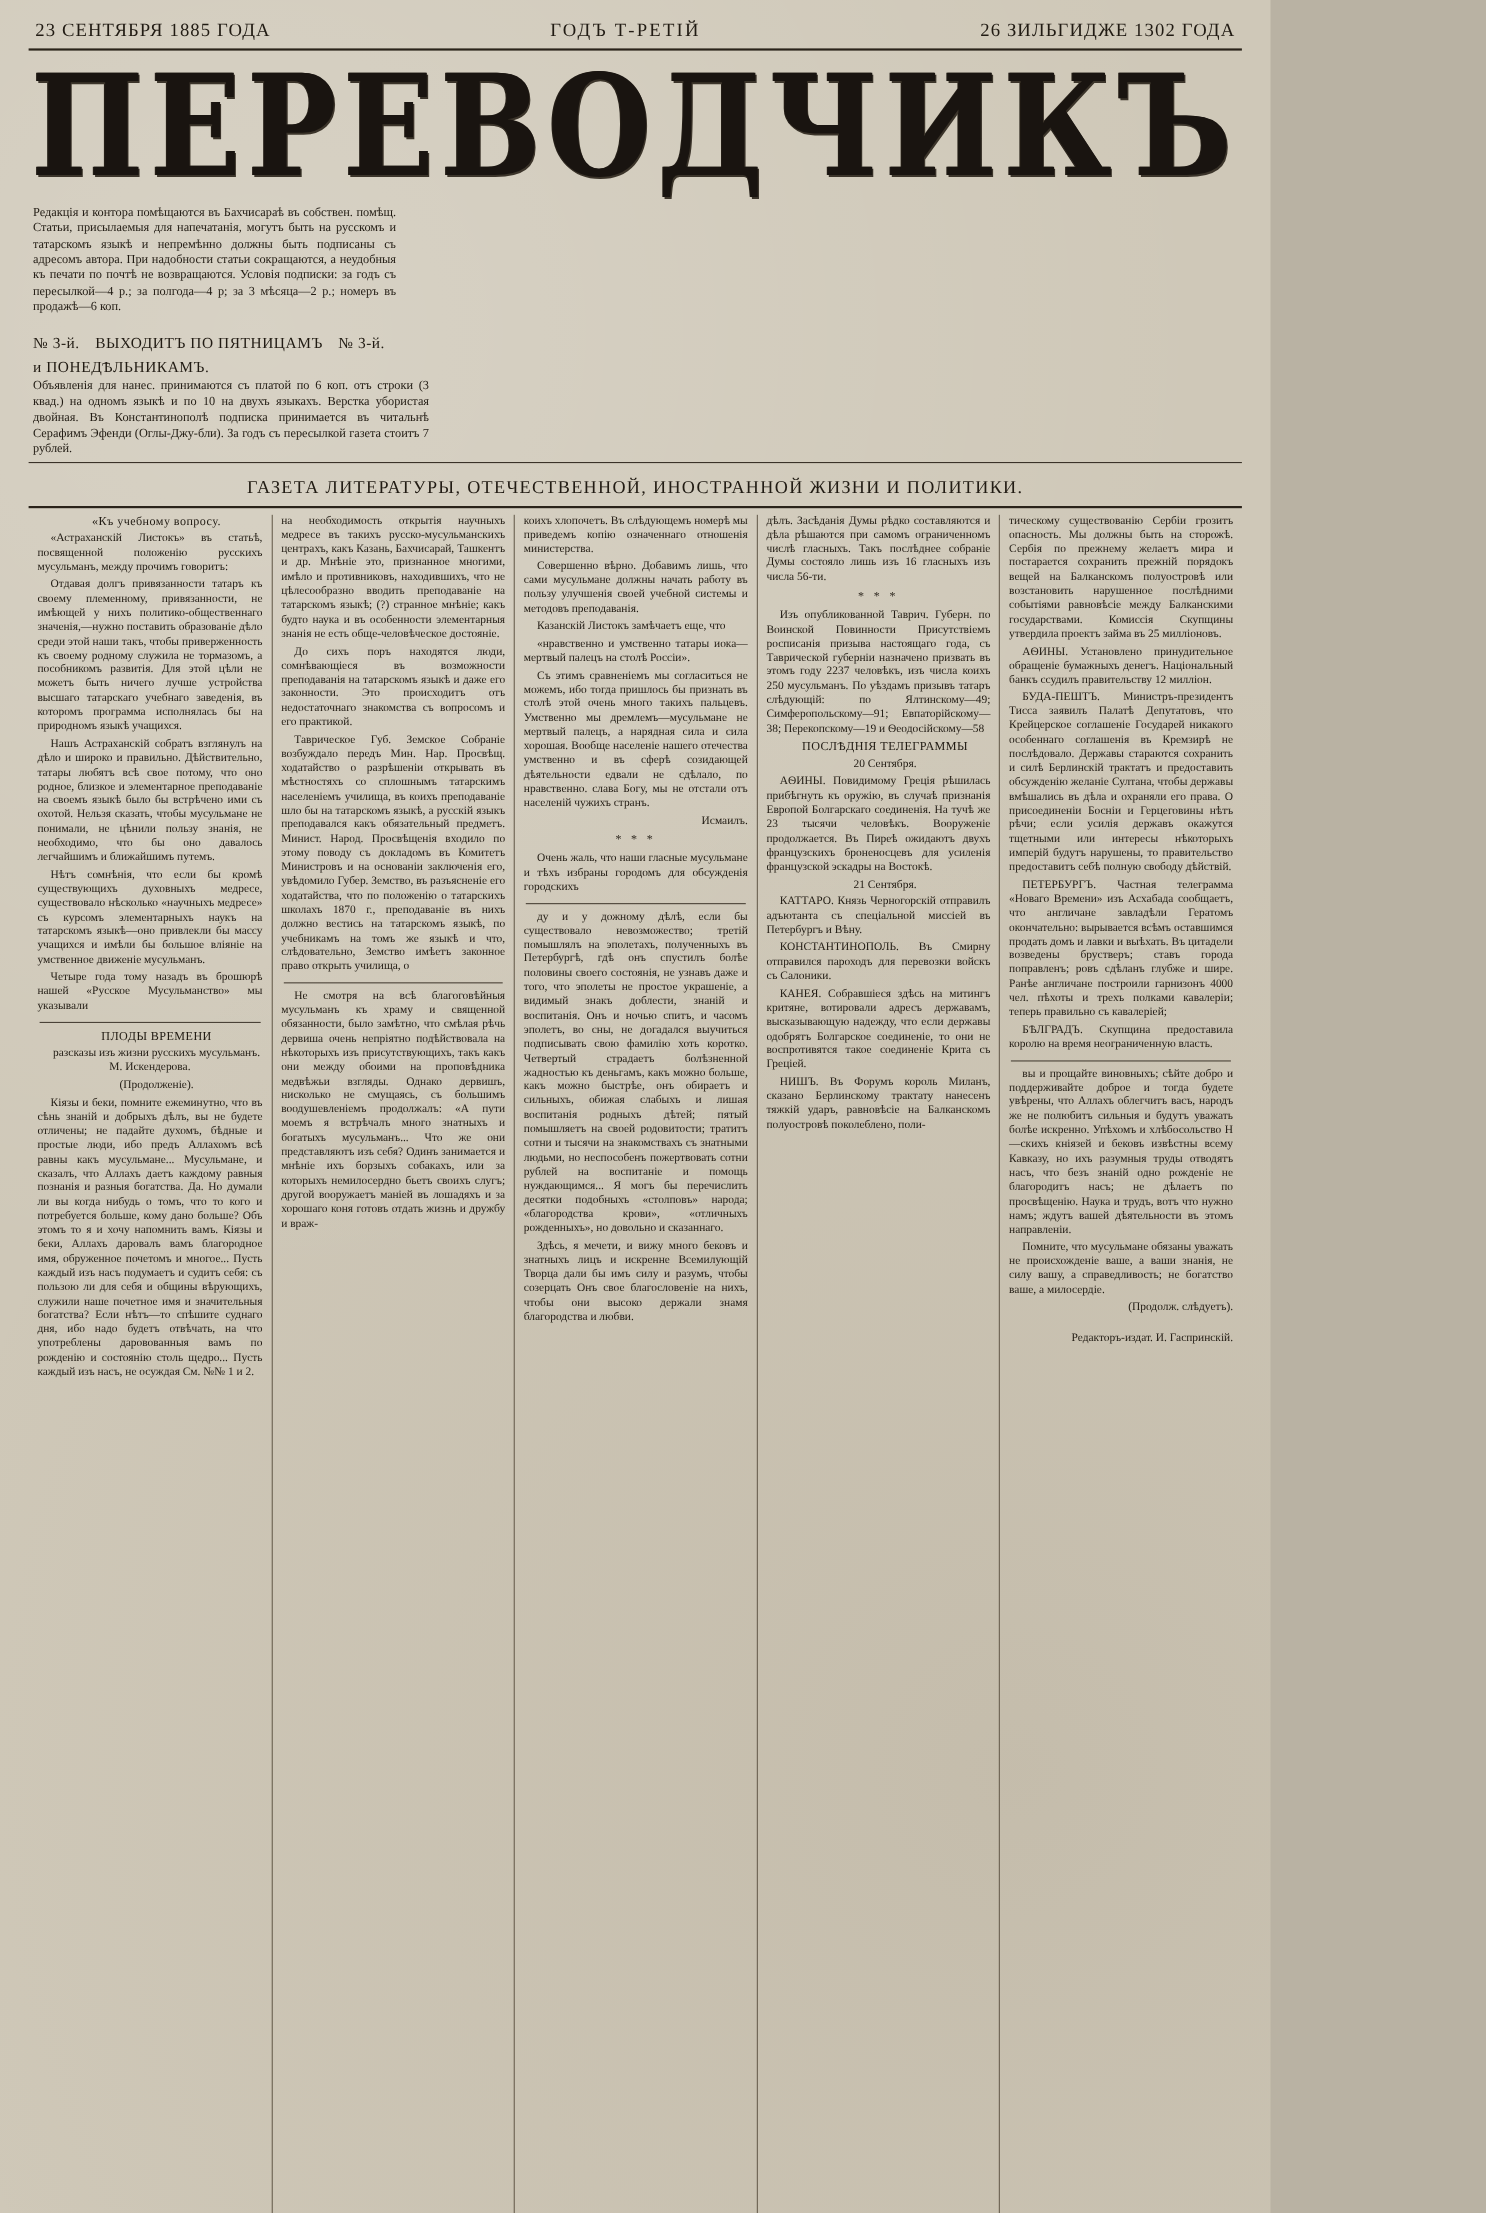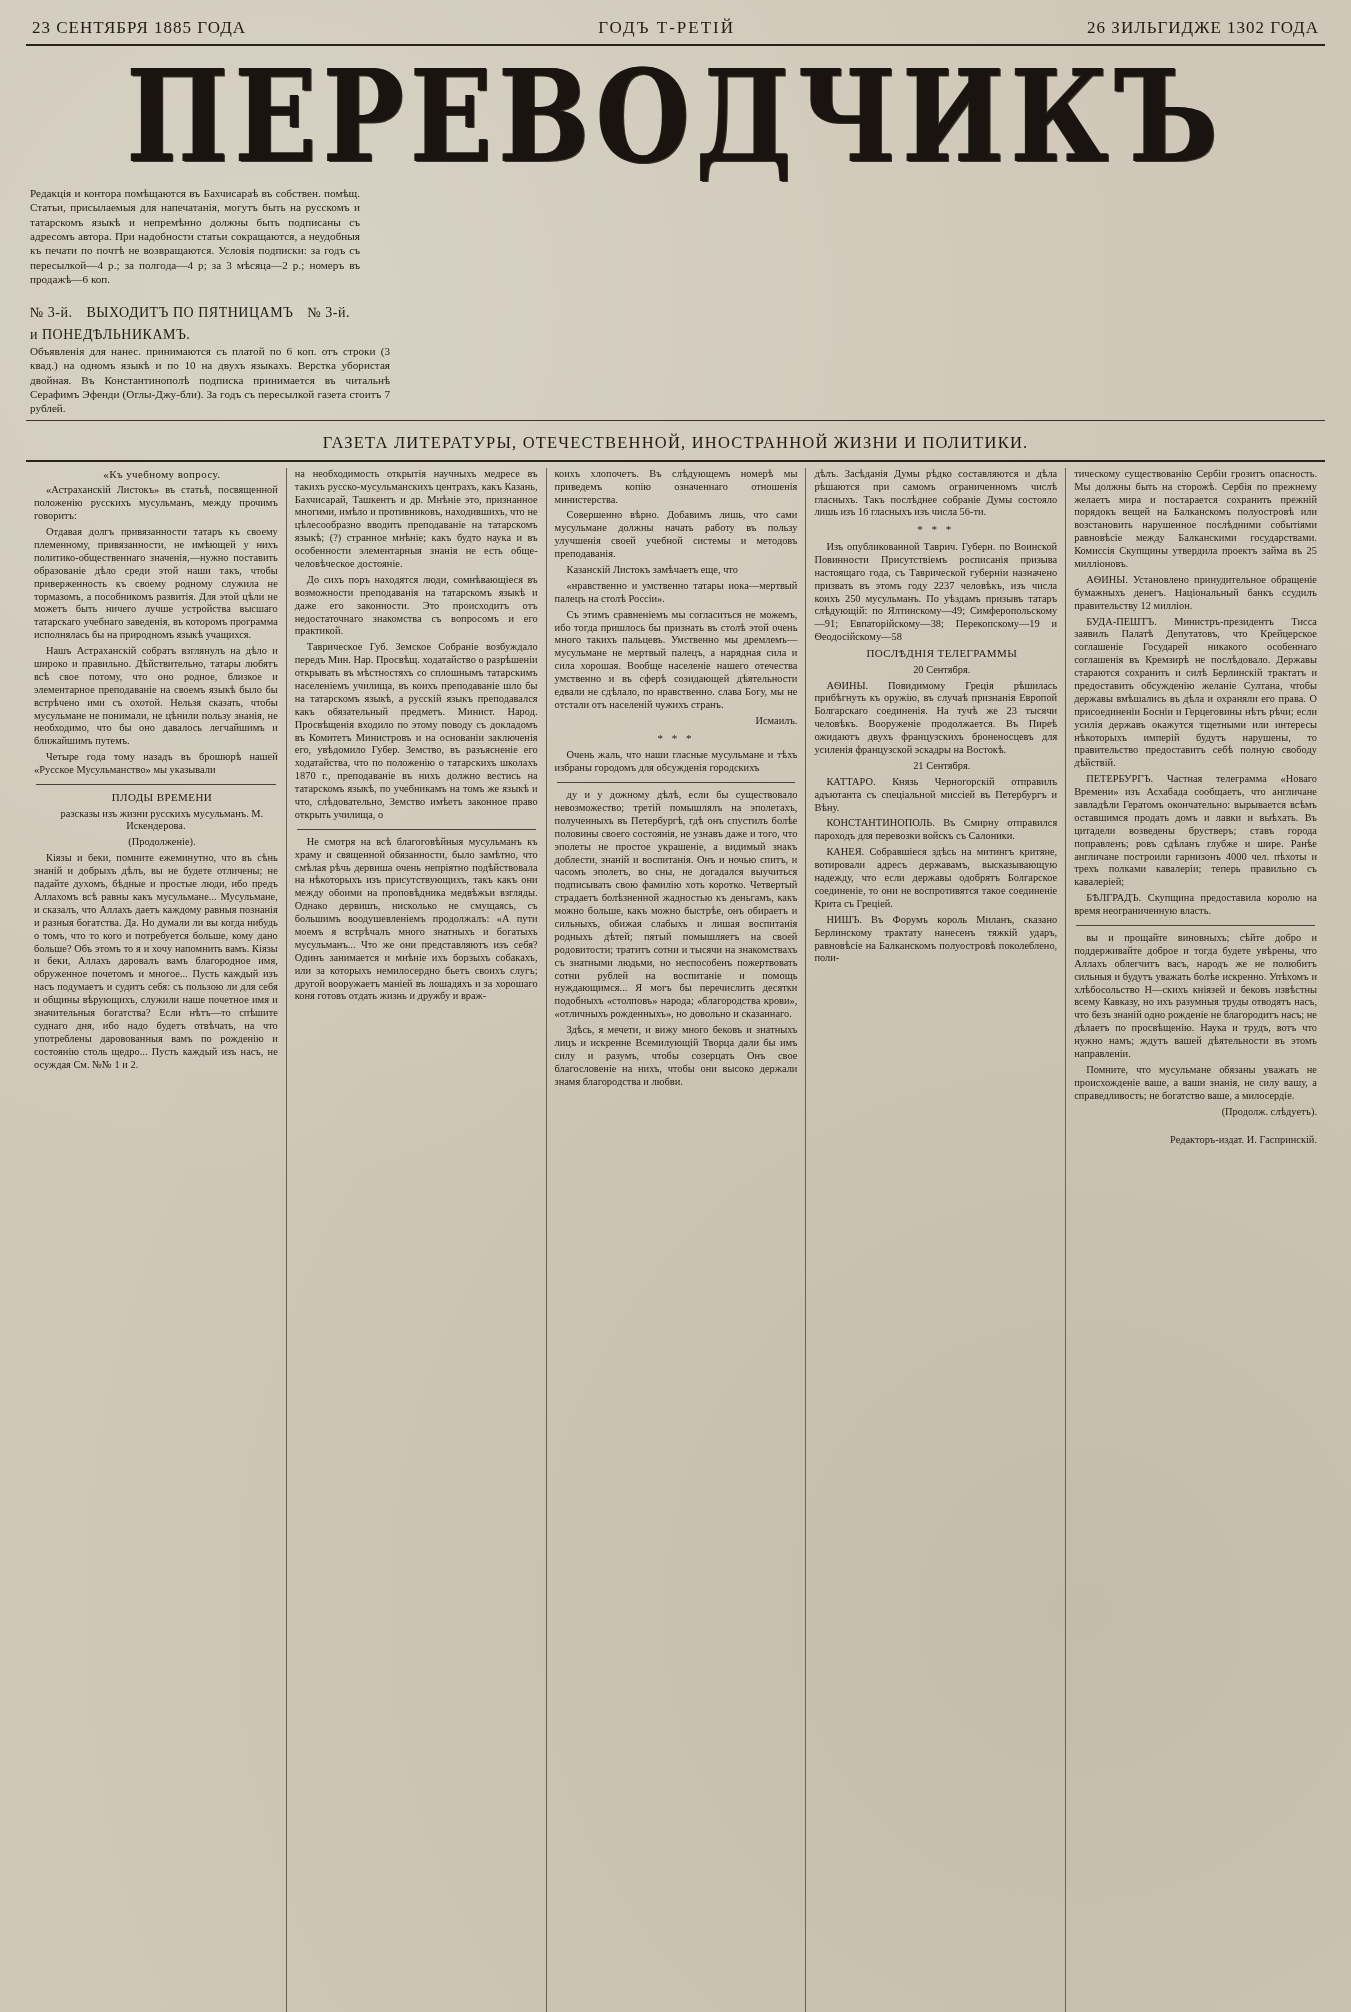--- a/index.html
+++ b/index.html
@@ -2,21 +2,21 @@
 <html><head>
 <meta charset="utf-8">
 <style>
   html, body {
     margin: 0;
     padding: 0;
     background: #b9b2a3;
   }
   .page {
     position: relative;
-    width: 1351px;
+    width: 1155px;
     height: 2012px;
     background: #cfc8b8;
     background-image:
       radial-gradient(circle at 20% 15%, rgba(255,255,255,0.18), rgba(255,255,255,0) 45%),
       radial-gradient(circle at 80% 80%, rgba(120,105,80,0.12), rgba(0,0,0,0) 55%);
     font-family: "Liberation Serif", serif;
     color: #211b13;
     overflow: hidden;
   }
   .inner {
@@ -179,20 +179,21 @@
     <div class="banner">ГАЗЕТА ЛИТЕРАТУРЫ, ОТЕЧЕСТВЕННОЙ, ИНОСТРАННОЙ ЖИЗНИ И ПОЛИТИКИ.</div>
     <div class="rule"></div>
 
     <div class="body">
 
       <div class="col">
         <p class="hdr">«Къ учебному вопросу.</p>
         <p>«Астраханскій Листокъ» въ статьѣ, посвященной положенію русскихъ мусульманъ, между прочимъ говоритъ:</p>
         <p>Отдавая долгъ привязанности татаръ къ своему племенному, привязанности, не имѣющей у нихъ политико-общественнаго значенія,—нужно поставить образованіе дѣло среди этой наши такъ, чтобы приверженность къ своему родному служила не тормазомъ, а пособникомъ развитія. Для этой цѣли не можетъ быть ничего лучше устройства высшаго татарскаго учебнаго заведенія, въ которомъ программа исполнялась бы на природномъ языкѣ учащихся.</p>
         <p>Нашъ Астраханскій собратъ взглянулъ на дѣло и широко и правильно. Дѣйствительно, татары любятъ всѣ свое потому, что оно родное, близкое и элементарное преподаваніе на своемъ языкѣ было бы встрѣчено ими съ охотой. Нельзя сказать, чтобы мусульмане не понимали, не цѣнили пользу знанія, не необходимо, что бы оно давалось легчайшимъ и ближайшимъ путемъ.</p>
+        <p>Нѣтъ сомнѣнія, что если бы кромѣ существующихъ духовныхъ медресе, существовало нѣсколько «научныхъ медресе» съ курсомъ элементарныхъ наукъ на татарскомъ языкѣ—оно привлекли бы массу учащихся и имѣли бы большое вліяніе на умственное движеніе мусульманъ.</p>
         <p>Четыре года тому назадъ въ брошюрѣ нашей «Русское Мусульманство» мы указывали</p>
         <div class="divline"></div>
         <p class="hdr">ПЛОДЫ ВРЕМЕНИ</p>
         <p class="center">разсказы изъ жизни русскихъ мусульманъ. М. Искендерова.</p>
         <p class="center">(Продолженіе).</p>
         <p>Кіязы и беки, помните ежеминутно, что въ сѣнь знаній и добрыхъ дѣлъ, вы не будете отличены; не падайте духомъ, бѣдные и простые люди, ибо предъ Аллахомъ всѣ равны какъ мусульмане... Мусульмане, и сказалъ, что Аллахъ даетъ каждому равныя познанія и разныя богатства. Да. Но думали ли вы когда нибудь о томъ, что то кого и потребуется больше, кому дано больше? Объ этомъ то я и хочу напомнить вамъ. Кіязы и беки, Аллахъ даровалъ вамъ благородное имя, обруженное почетомъ и многое... Пусть каждый изъ насъ подумаетъ и судитъ себя: съ пользою ли для себя и общины вѣрующихъ, служили наше почетное имя и значительныя богатства? Если нѣтъ—то спѣшите суднаго дня, ибо надо будетъ отвѣчать, на что употреблены даровованныя вамъ по рожденію и состоянію столь щедро... Пусть каждый изъ насъ, не осуждая См. №№ 1 и 2.</p>
       </div>
 
       <div class="col">
         <p class="noind">на необходимость открытія научныхъ медресе въ такихъ русско-мусульманскихъ центрахъ, какъ Казань, Бахчисарай, Ташкентъ и др. Мнѣніе это, признанное многими, имѣло и противниковъ, находившихъ, что не цѣлесообразно вводить преподаваніе на татарскомъ языкѣ; (?) странное мнѣніе; какъ будто наука и въ особенности элементарныя знанія не есть обще-человѣческое достояніе.</p>

